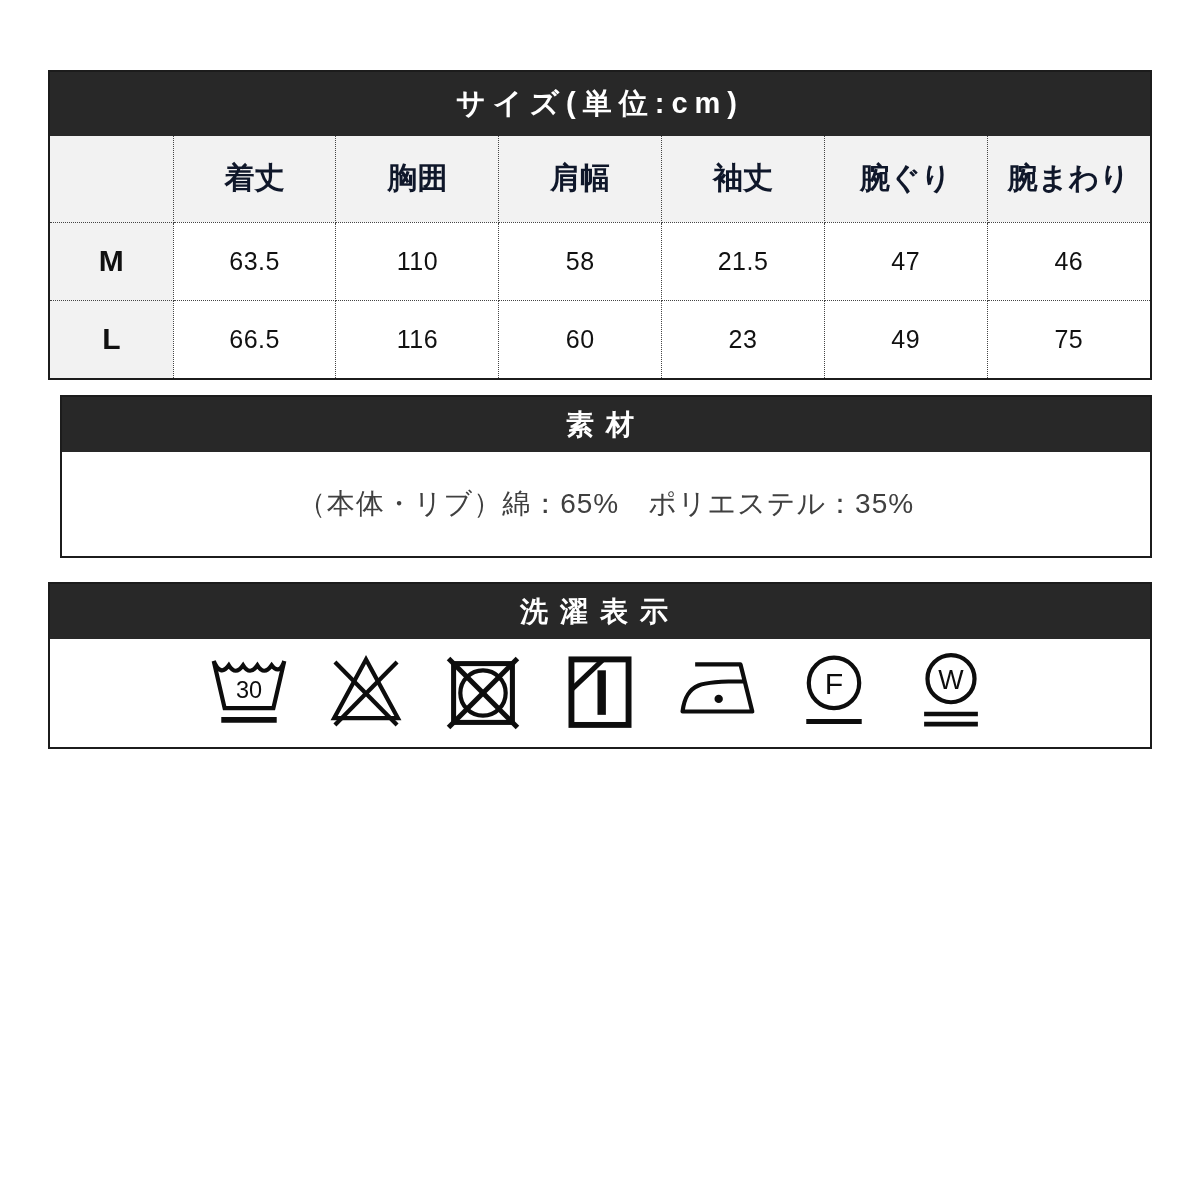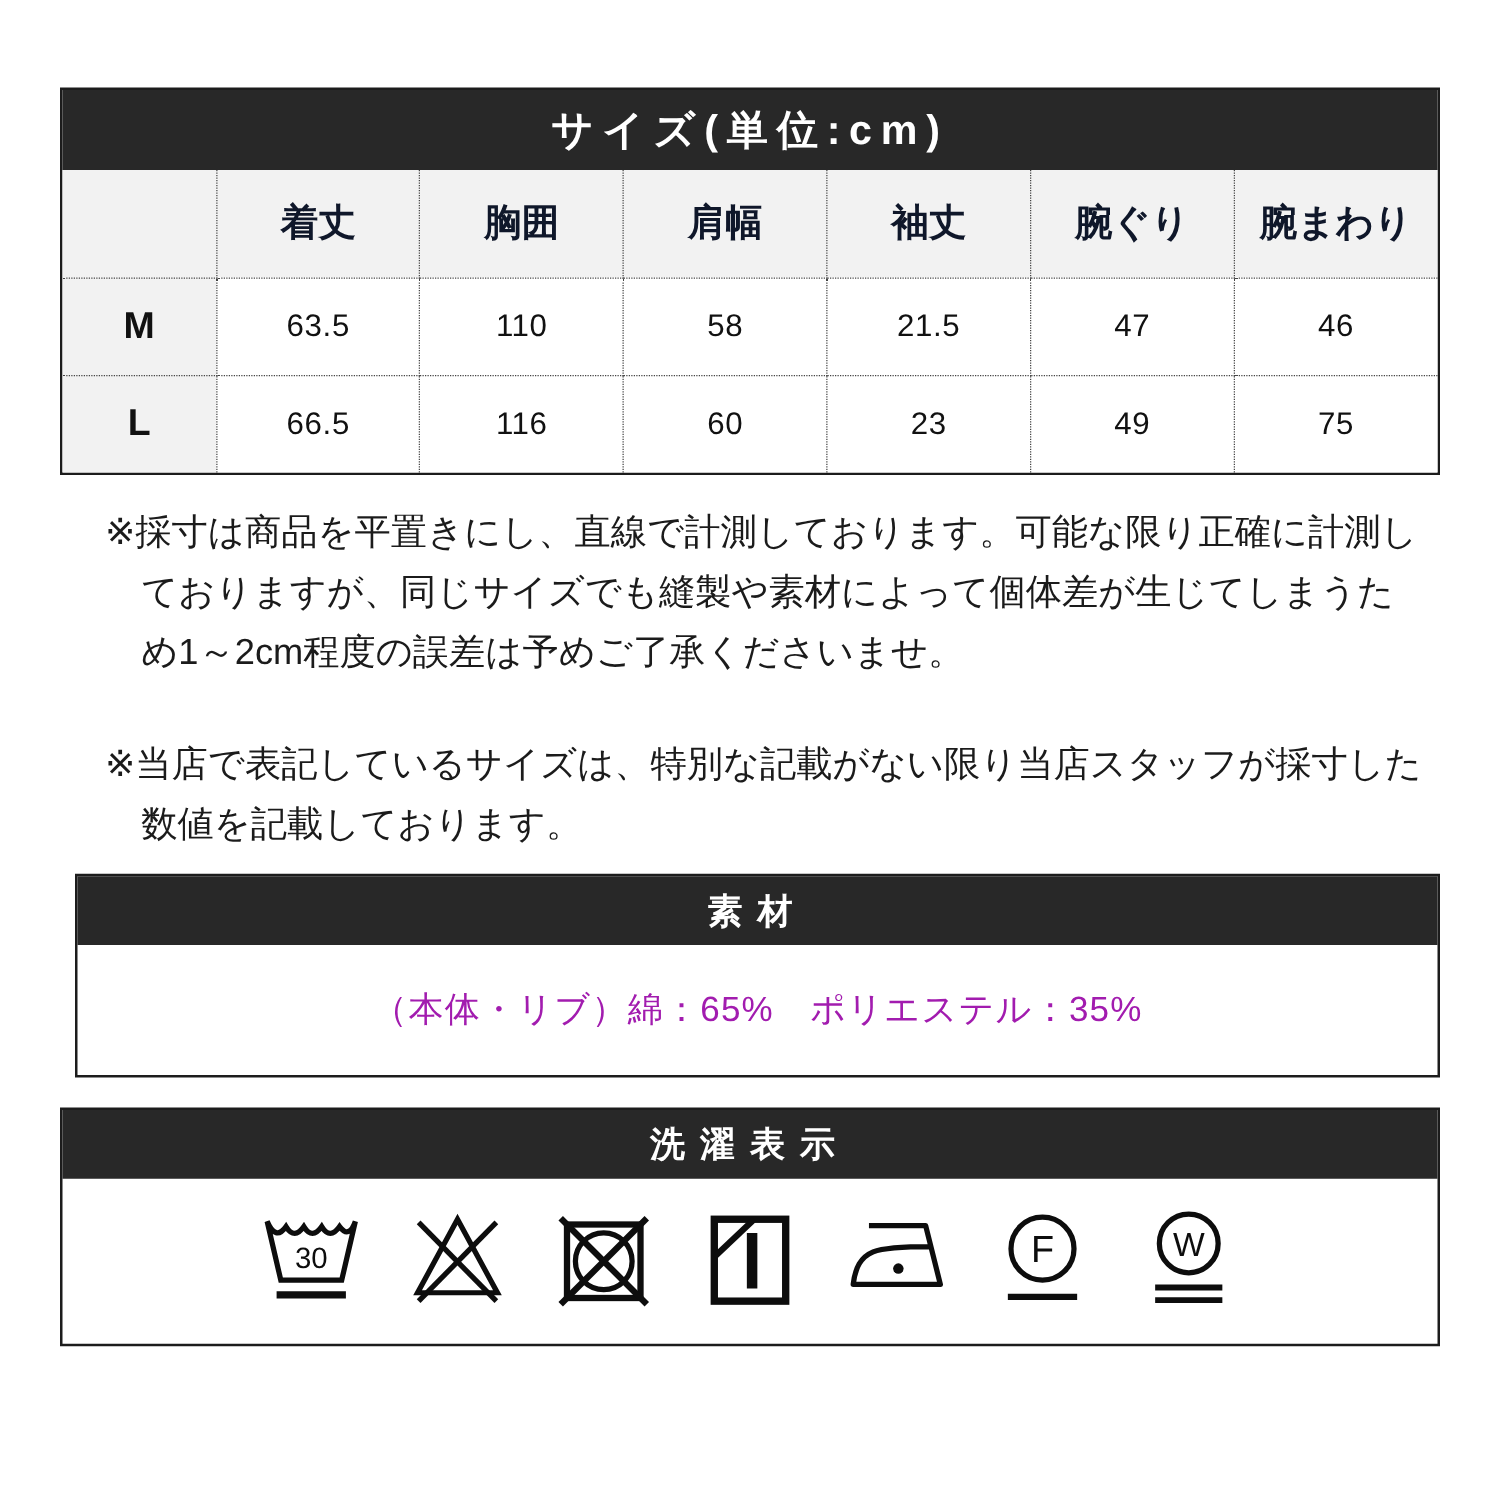--- a/index.html
+++ b/index.html
@@ -12,21 +12,21 @@
   }
   .page { width: 1104px; margin: 0 auto; padding-top: 70px; }
 
   
   .framed { border: 2px solid #1c1c1c; background: #ffffff; }
   .bar {
     background: #282828; color: #ffffff; font-weight: 700;
     display: flex; align-items: center; justify-content: center;
     text-align: center;
   }
-  .size-bar { height: 64px; font-size: 33px; letter-spacing: 7px; }
+  .size-bar { height: 64px; font-size: 29px; letter-spacing: 7px; }
   .box-bar  { height: 55px; font-size: 28px; letter-spacing: 12px; }
 
   
   table.size {
     width: 100%; border-collapse: collapse; border-style: hidden;
     table-layout: fixed; text-align: center;
   }
   table.size th, table.size td { border: 1px dotted #444444; vertical-align: middle; }
   table.size thead th {
     height: 86px; background: #f2f2f2;
@@ -47,29 +47,28 @@
     font-size: 29px; line-height: 48px; color: #1b1b1b;
     text-align: left;
   }
   .note { padding-left: 1em; text-indent: -1em; }
   .note + .note { margin-top: 42px; }
 
   
   .material-box { margin-top: 15px; margin-left: 12px; }
   .material-content {
     height: 104px; display: flex; align-items: center; justify-content: center;
-    font-size: 28px; color: #a21caf; letter-spacing: 1px;
+    font-size: 28px; color: #404040; letter-spacing: 1px;
   }
 
   
   .laundry-box { margin-top: 24px; }
   .symbols {
-    height: 108px; display: flex; justify-content: center;
+    height: 108px; display: flex; align-items: center; justify-content: center;
     gap: 33px;
-    margin-top: 24px;
   }
   .symbol { width: 84px; height: 84px; flex: 0 0 auto; }
   .symbol svg { display: block; width: 84px; height: 84px; }
   .symbol svg text {
     font-family: "Liberation Sans", "DejaVu Sans", sans-serif;
     fill: #0d0d0d;
   }
 </style>
 </head>
 <body>
@@ -115,24 +114,20 @@
           <td class="value">116</td>
           <td class="value">60</td>
           <td class="value">23</td>
           <td class="value">49</td>
           <td class="value">75</td>
         </tr>
       </tbody>
     </table>
   </section>
 
-  <div class="notes">
-    <p class="note">※採寸は商品を平置きにし、直線で計測しております。可能な限り正確に計測しておりますが、同じサイズでも縫製や素材によって個体差が生じてしまうため1～2cm程度の誤差は予めご了承くださいませ。</p>
-    <p class="note">※当店で表記しているサイズは、特別な記載がない限り当店スタッフが採寸した数値を記載しております。</p>
-  </div>
 
   <section class="framed material-box">
     <div class="bar box-bar">素材</div>
     <div class="material-content">（本体・リブ）綿：65%　ポリエステル：35%</div>
   </section>
 
   <section class="framed laundry-box">
     <div class="bar box-bar">洗濯表示</div>
     <div class="symbols">
 

